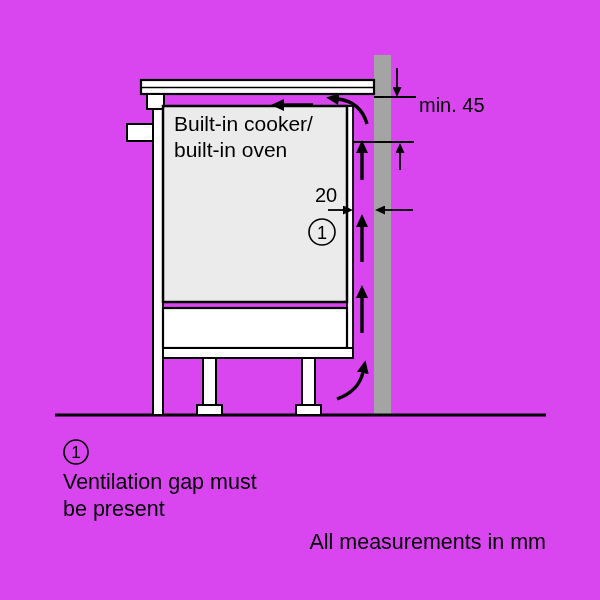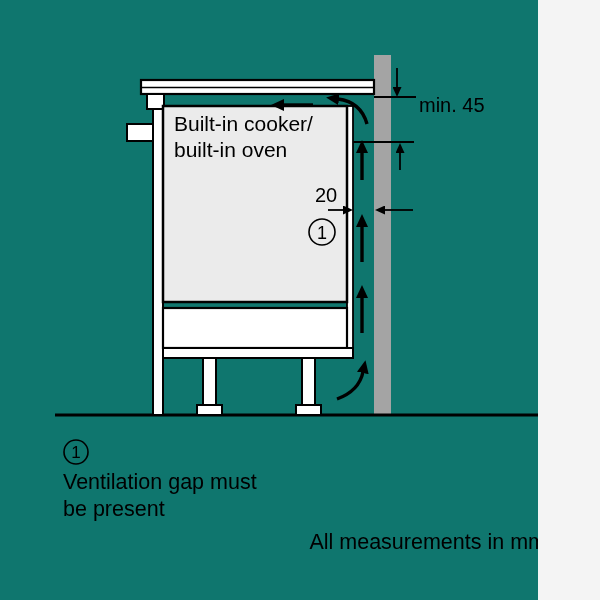--- a/index.html
+++ b/index.html
@@ -1,16 +1,16 @@
 <!DOCTYPE html>
 <html><head>
 <meta charset="utf-8">
 <style>
   html,body{margin:0;padding:0;background:#f4f4f4;}
-  .stage{position:relative;width:538px;height:600px;background:#0f766e;overflow:hidden;}
+  .stage{position:relative;width:600px;height:600px;background:#d946ef;overflow:hidden;}
   svg{display:block;}
   text{font-family:"Liberation Sans","DejaVu Sans",sans-serif;fill:#000;}
   .lbl{font-size:21px;}
   .lbl-lg{font-size:21.5px;}
   .dim{font-size:20px;}
   .callout{font-size:18px;font-weight:400;}
   .callout-sm{font-size:17px;font-weight:400;}
 </style>
 </head>
 <body>

